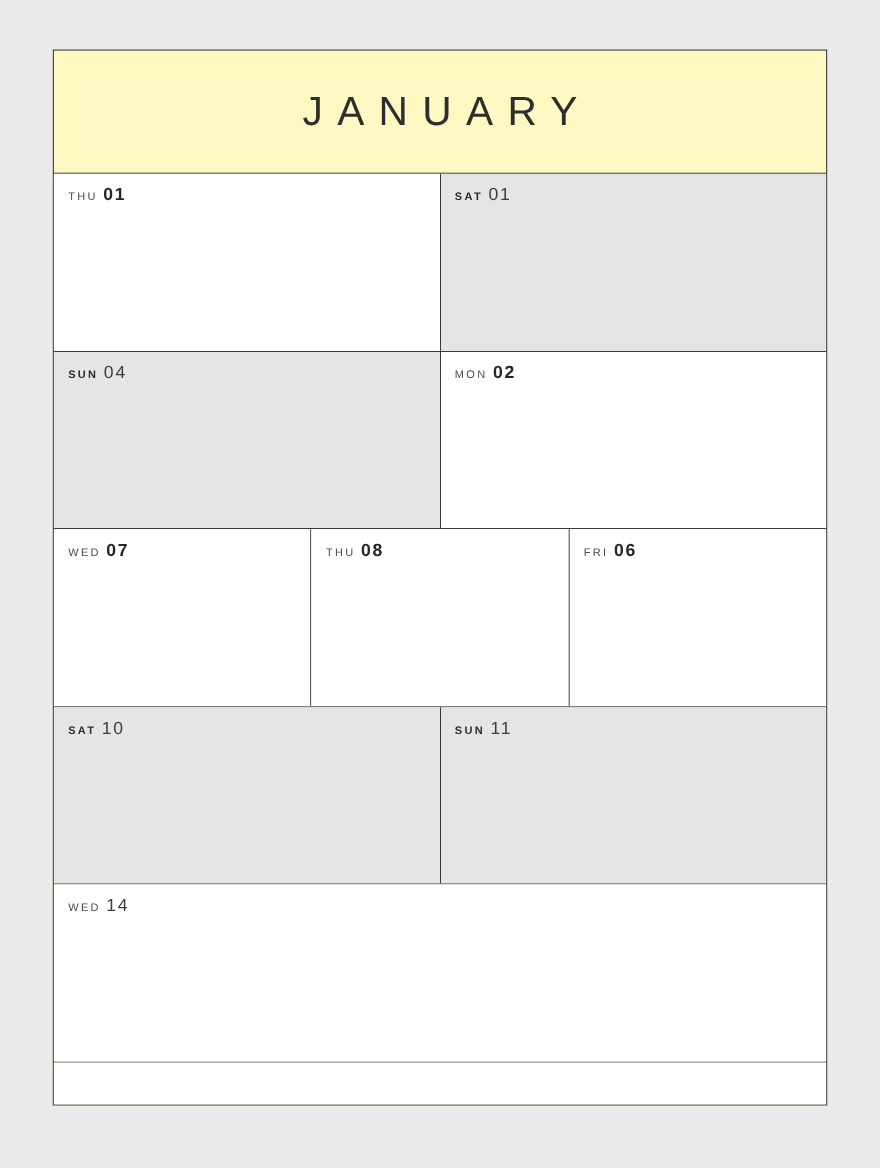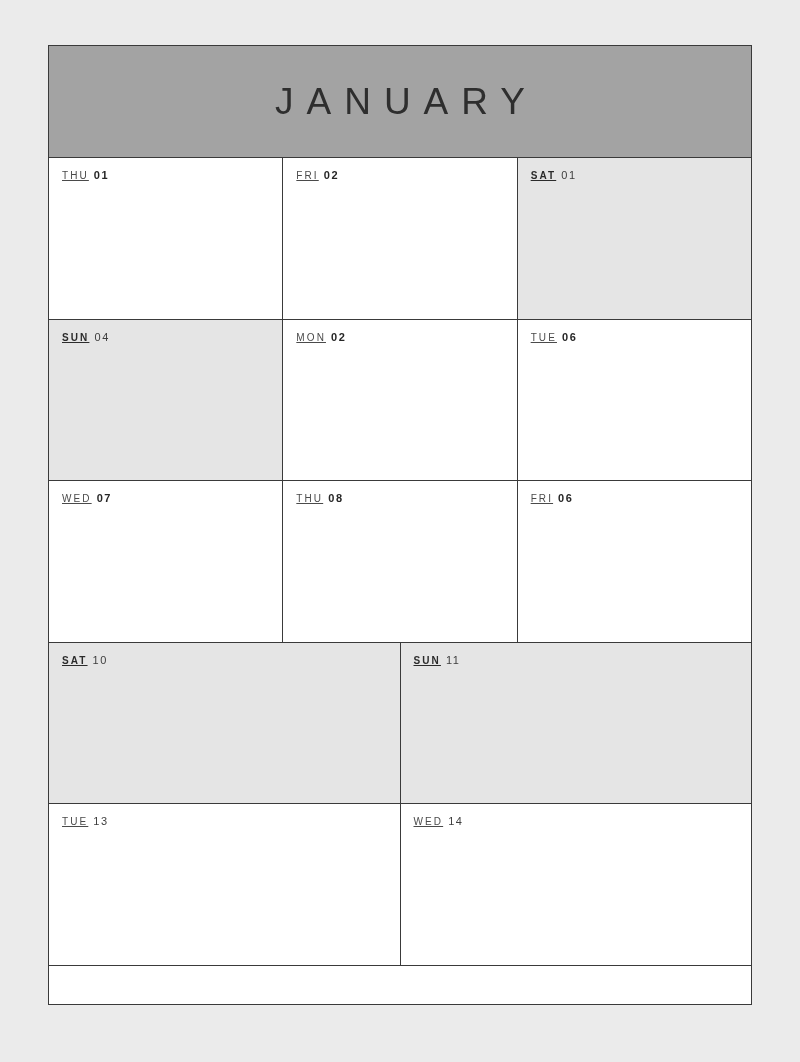--- a/index.html
+++ b/index.html
@@ -13,21 +13,21 @@
     font-family: "Liberation Sans", sans-serif;
     overflow: hidden;
   }
 
   .page {
     position: absolute;
     left: 48px;
     top: 45px;
     width: 704px;
     height: 960px;
-    background: #a3a3a3;
+    background: #fef9c3;
     border: 1px solid #3a3a3a;
     box-sizing: border-box;
     display: flex;
     flex-direction: column;
   }
 
   .title-bar {
     height: 112px;
     flex: 0 0 112px;
     border-bottom: 1px solid #3a3a3a;
@@ -77,29 +77,28 @@
   .daylabel {
     font-family: "Liberation Sans", sans-serif;
     font-size: 10px;
     letter-spacing: 2.1px;
     color: #4a4a4a;
     white-space: nowrap;
     line-height: 1;
   }
   .daylabel .dow {
     font-weight: 400;
-    text-decoration: underline;
   }
   .daylabel.weekend .dow {
     font-weight: 700;
     color: #2b2b2b;
     text-align: right;
   }
   .daylabel .num {
-    font-size: 11px;
+    font-size: 16px;
     letter-spacing: 1.6px;
     margin-left: 5px;
     color: #3d3d3d;
     margin-top: 44px;
   }
   .daylabel.strongnum .num {
     font-weight: 700;
     color: #262626;
   }
 
@@ -117,36 +116,30 @@
   <div class="title-bar">
     <h1>JANUARY</h1>
   </div>
 
   <div class="grid">
 
   <div class="week">
         <div class="cell">
           <div class="daylabel strongnum"><span class="dow">THU</span><span class="num">01</span></div>
         </div>
-        <div class="cell">
-          <div class="daylabel strongnum"><span class="dow">FRI</span><span class="num">02</span></div>
-        </div>
         <div class="cell shaded">
           <div class="daylabel weekend"><span class="dow">SAT</span><span class="num">01</span></div>
         </div>
       </div>
       <div class="week">
         <div class="cell shaded">
           <div class="daylabel weekend"><span class="dow">SUN</span><span class="num">04</span></div>
         </div>
         <div class="cell">
           <div class="daylabel strongnum"><span class="dow">MON</span><span class="num">02</span></div>
-        </div>
-        <div class="cell">
-          <div class="daylabel strongnum"><span class="dow">TUE</span><span class="num">06</span></div>
         </div>
       </div>
       <div class="week">
         <div class="cell">
           <div class="daylabel strongnum"><span class="dow">WED</span><span class="num">07</span></div>
         </div>
         <div class="cell">
           <div class="daylabel strongnum"><span class="dow">THU</span><span class="num">08</span></div>
         </div>
         <div class="cell">
@@ -156,22 +149,19 @@
       <div class="week">
         <div class="cell shaded">
           <div class="daylabel weekend"><span class="dow">SAT</span><span class="num">10</span></div>
         </div>
         <div class="cell shaded">
           <div class="daylabel weekend"><span class="dow">SUN</span><span class="num">11</span></div>
         </div>
       </div>
       <div class="week">
         <div class="cell">
-          <div class="daylabel"><span class="dow">TUE</span><span class="num">13</span></div>
-        </div>
-        <div class="cell">
           <div class="daylabel"><span class="dow">WED</span><span class="num">14</span></div>
         </div>
       </div>
     </div>
 
   <div class="footer-bar"></div>
 </div>
 
 </body></html>

